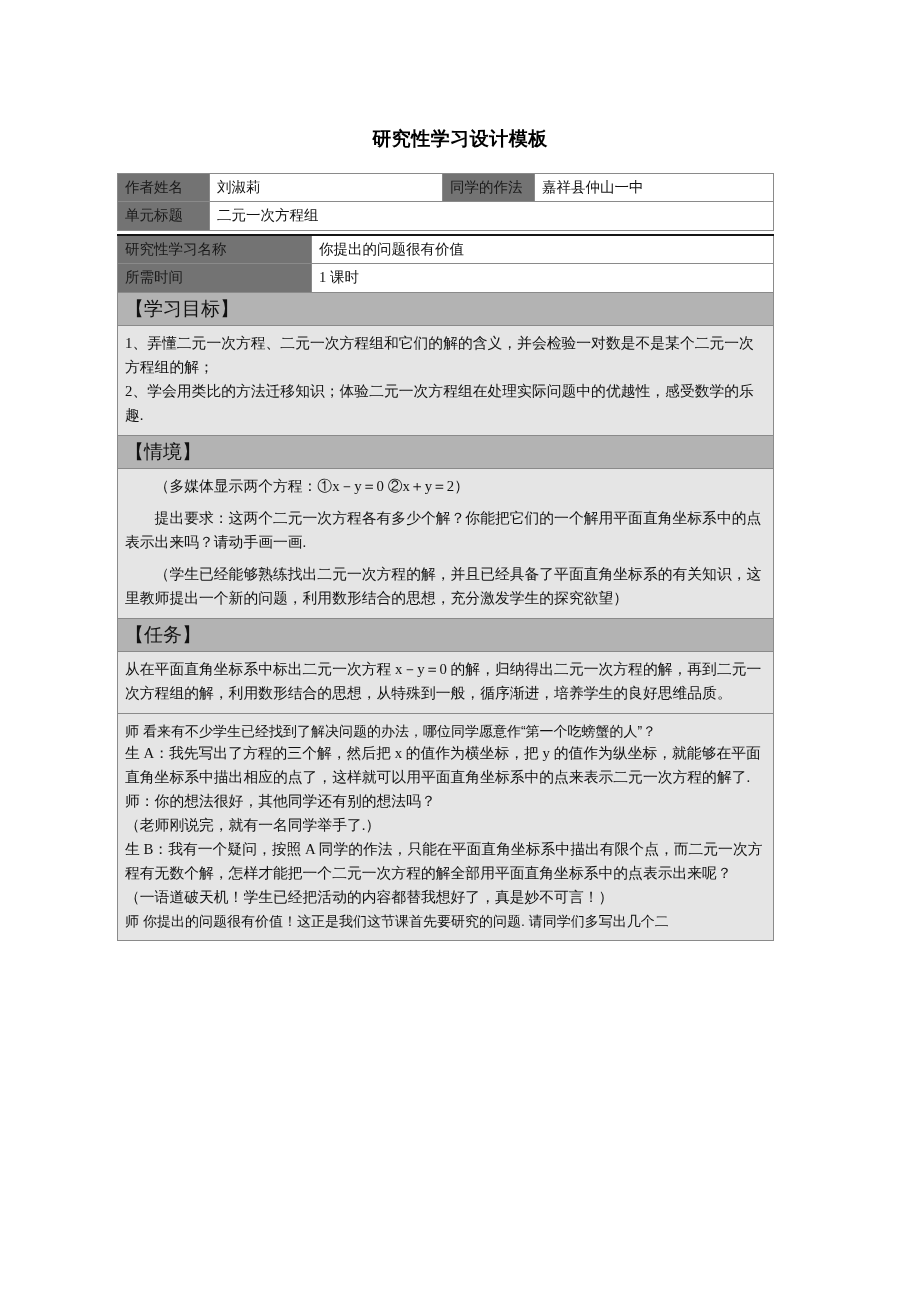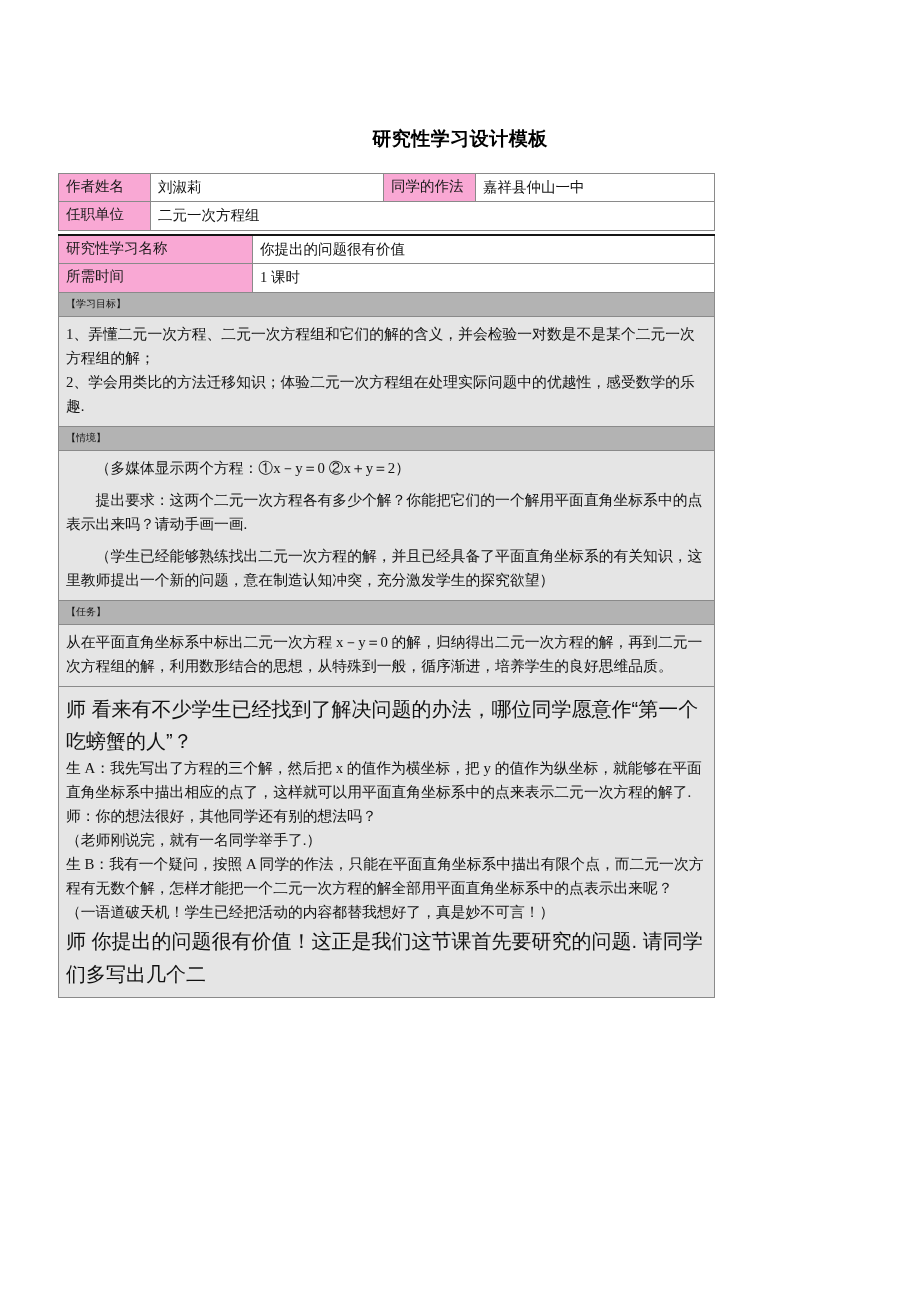--- a/index.html
+++ b/index.html
@@ -12,21 +12,21 @@
     height: 1302px;
     font-family: "Liberation Serif", "DejaVu Serif", serif;
     color: #111111;
     overflow: hidden;
   }
   .page {
     position: relative;
     width: 920px;
     height: 1302px;
     box-sizing: border-box;
-    padding: 0 58px;
+    padding: 0 117px;
   }
   .doc-title {
     text-align: center;
     font-family: "Liberation Sans", "DejaVu Sans", sans-serif;
     font-weight: bold;
     font-size: 19px;
     letter-spacing: 0.5px;
     margin: 0;
     padding-top: 128px;
     padding-bottom: 0;
@@ -50,30 +50,29 @@
   }
   .t-info {
     margin-top: 22px;
   }
   .t-body {
     margin-top: 3px;
     border-top: 2px solid #151515;
     border-radius: 25px;
   }
   .lbl {
-    background: #f9a8d4;
+    background: #737373;
     color: #1a1a1a;
-    font-family: Liberation Mono, monospace;
   }
   .val {
     background: #ffffff;
   }
   .sec-head td {
     background: #b3b3b3;
-    font-size: 10px;
+    font-size: 19px;
     padding-top: 8px;
     padding-bottom: 9px;
   }
   .prose td {
     background: #e5e5e5;
     padding: 7px 8px 9px 8px;
     line-height: 1.62;
     font-size: 14.8px;
   }
   .prose p {
@@ -82,21 +81,21 @@
   .indent {
     text-indent: 2em;
   }
   .gapline {
     height: 0.55em;
     line-height: 0.55em;
     margin: 0;
   }
   .teacher-mark {
     font-family: "Liberation Sans", "DejaVu Sans", sans-serif;
-    font-size: 20px;
+    font-size: 14px;
   }
   .tight {
     line-height: 1.62;
   }
 </style>
 </head>
 <body>
 
 <div class="page">
 
@@ -110,21 +109,21 @@
       <col style="width:239px">
     </colgroup>
     <tbody>
       <tr>
         <td class="lbl">作者姓名</td>
         <td class="val">刘淑莉</td>
         <td class="lbl">同学的作法</td>
         <td class="val">嘉祥县仲山一中</td>
       </tr>
       <tr>
-        <td class="lbl">任职单位</td>
+        <td class="lbl">单元标题</td>
         <td class="val" colspan="3">二元一次方程组</td>
       </tr>
     </tbody>
   </table>
 
   <table class="doc-table t-body">
     <colgroup>
       <col style="width:194px">
       <col style="width:462px">
     </colgroup>
@@ -150,21 +149,21 @@
 
       <tr class="sec-head">
         <td colspan="2">【情境】</td>
       </tr>
       <tr class="prose">
         <td colspan="2">
           <p class="indent">（多媒体显示两个方程：①x－y＝0 ②x＋y＝2）</p>
           <p class="gapline">&nbsp;</p>
           <p class="indent">提出要求：这两个二元一次方程各有多少个解？你能把它们的一个解用平面直角坐标系中的点表示出来吗？请动手画一画.</p>
           <p class="gapline">&nbsp;</p>
-          <p class="indent">（学生已经能够熟练找出二元一次方程的解，并且已经具备了平面直角坐标系的有关知识，这里教师提出一个新的问题，意在制造认知冲突，充分激发学生的探究欲望）</p>
+          <p class="indent">（学生已经能够熟练找出二元一次方程的解，并且已经具备了平面直角坐标系的有关知识，这里教师提出一个新的问题，利用数形结合的思想，充分激发学生的探究欲望）</p>
         </td>
       </tr>
 
       <tr class="sec-head">
         <td colspan="2">【任务】</td>
       </tr>
       <tr class="prose">
         <td colspan="2">
           <p>从在平面直角坐标系中标出二元一次方程 x－y＝0 的解，归纳得出二元一次方程的解，再到二元一次方程组的解，利用数形结合的思想，从特殊到一般，循序渐进，培养学生的良好思维品质。</p>
         </td>

